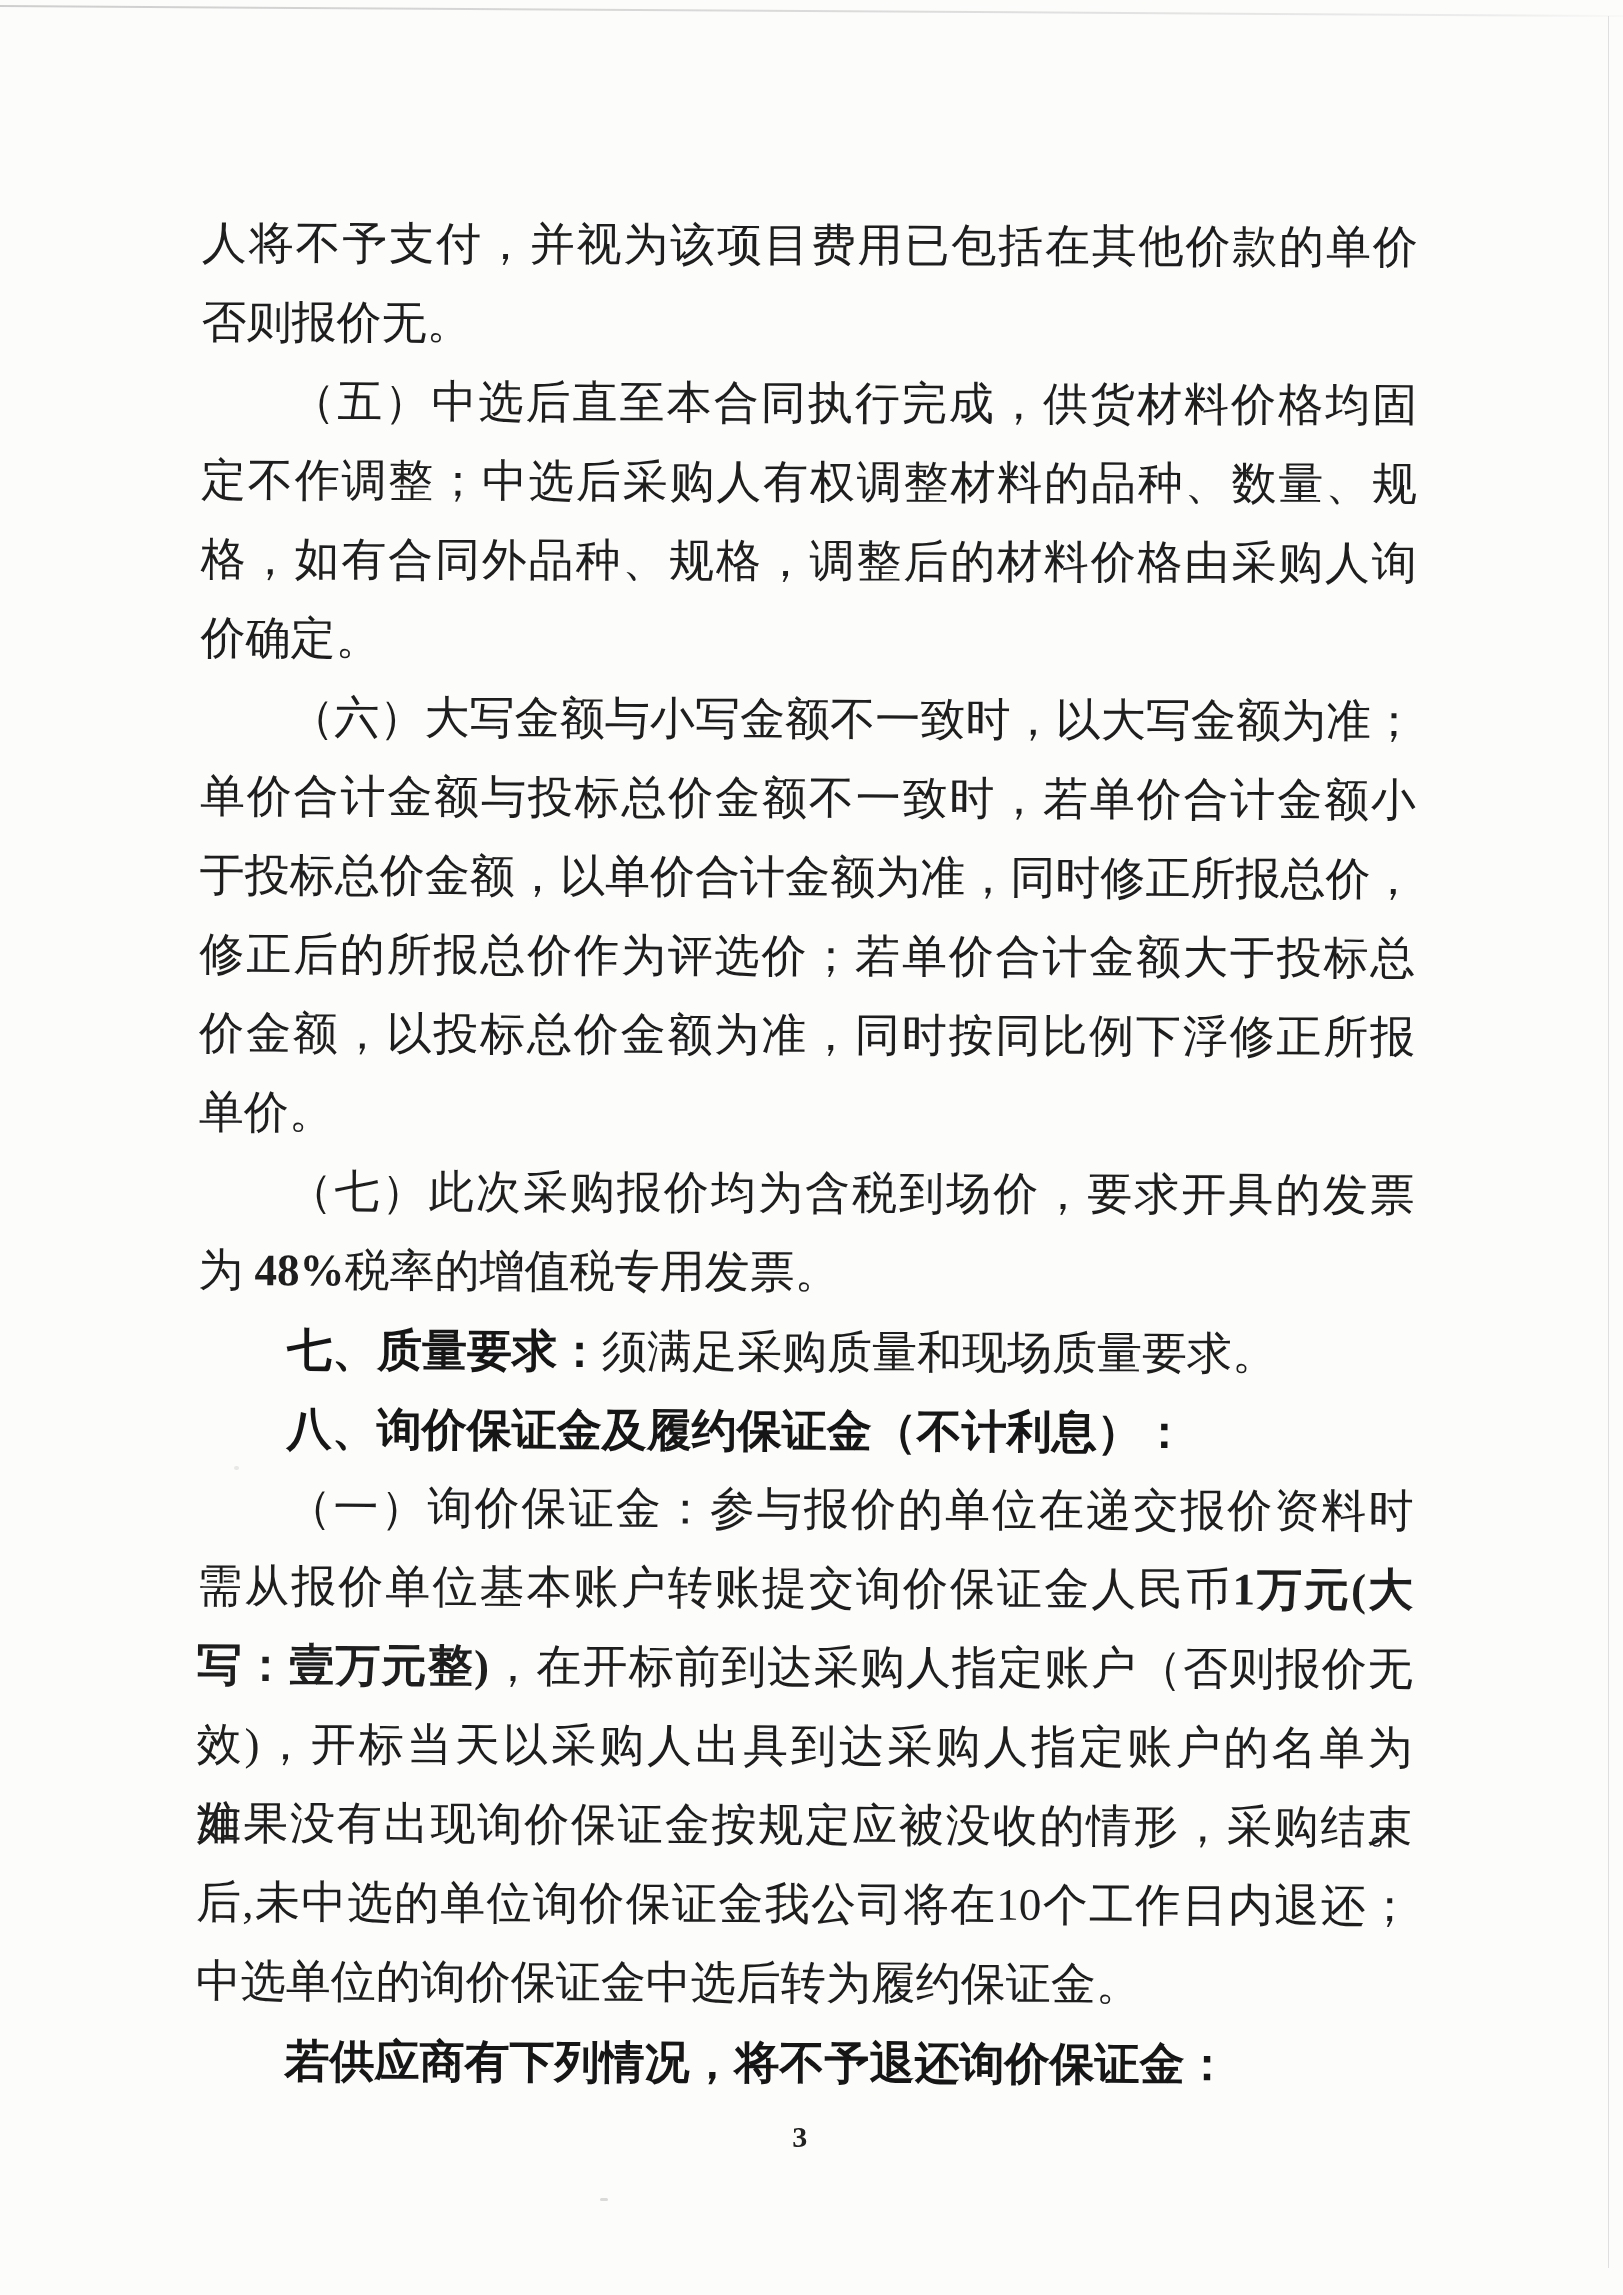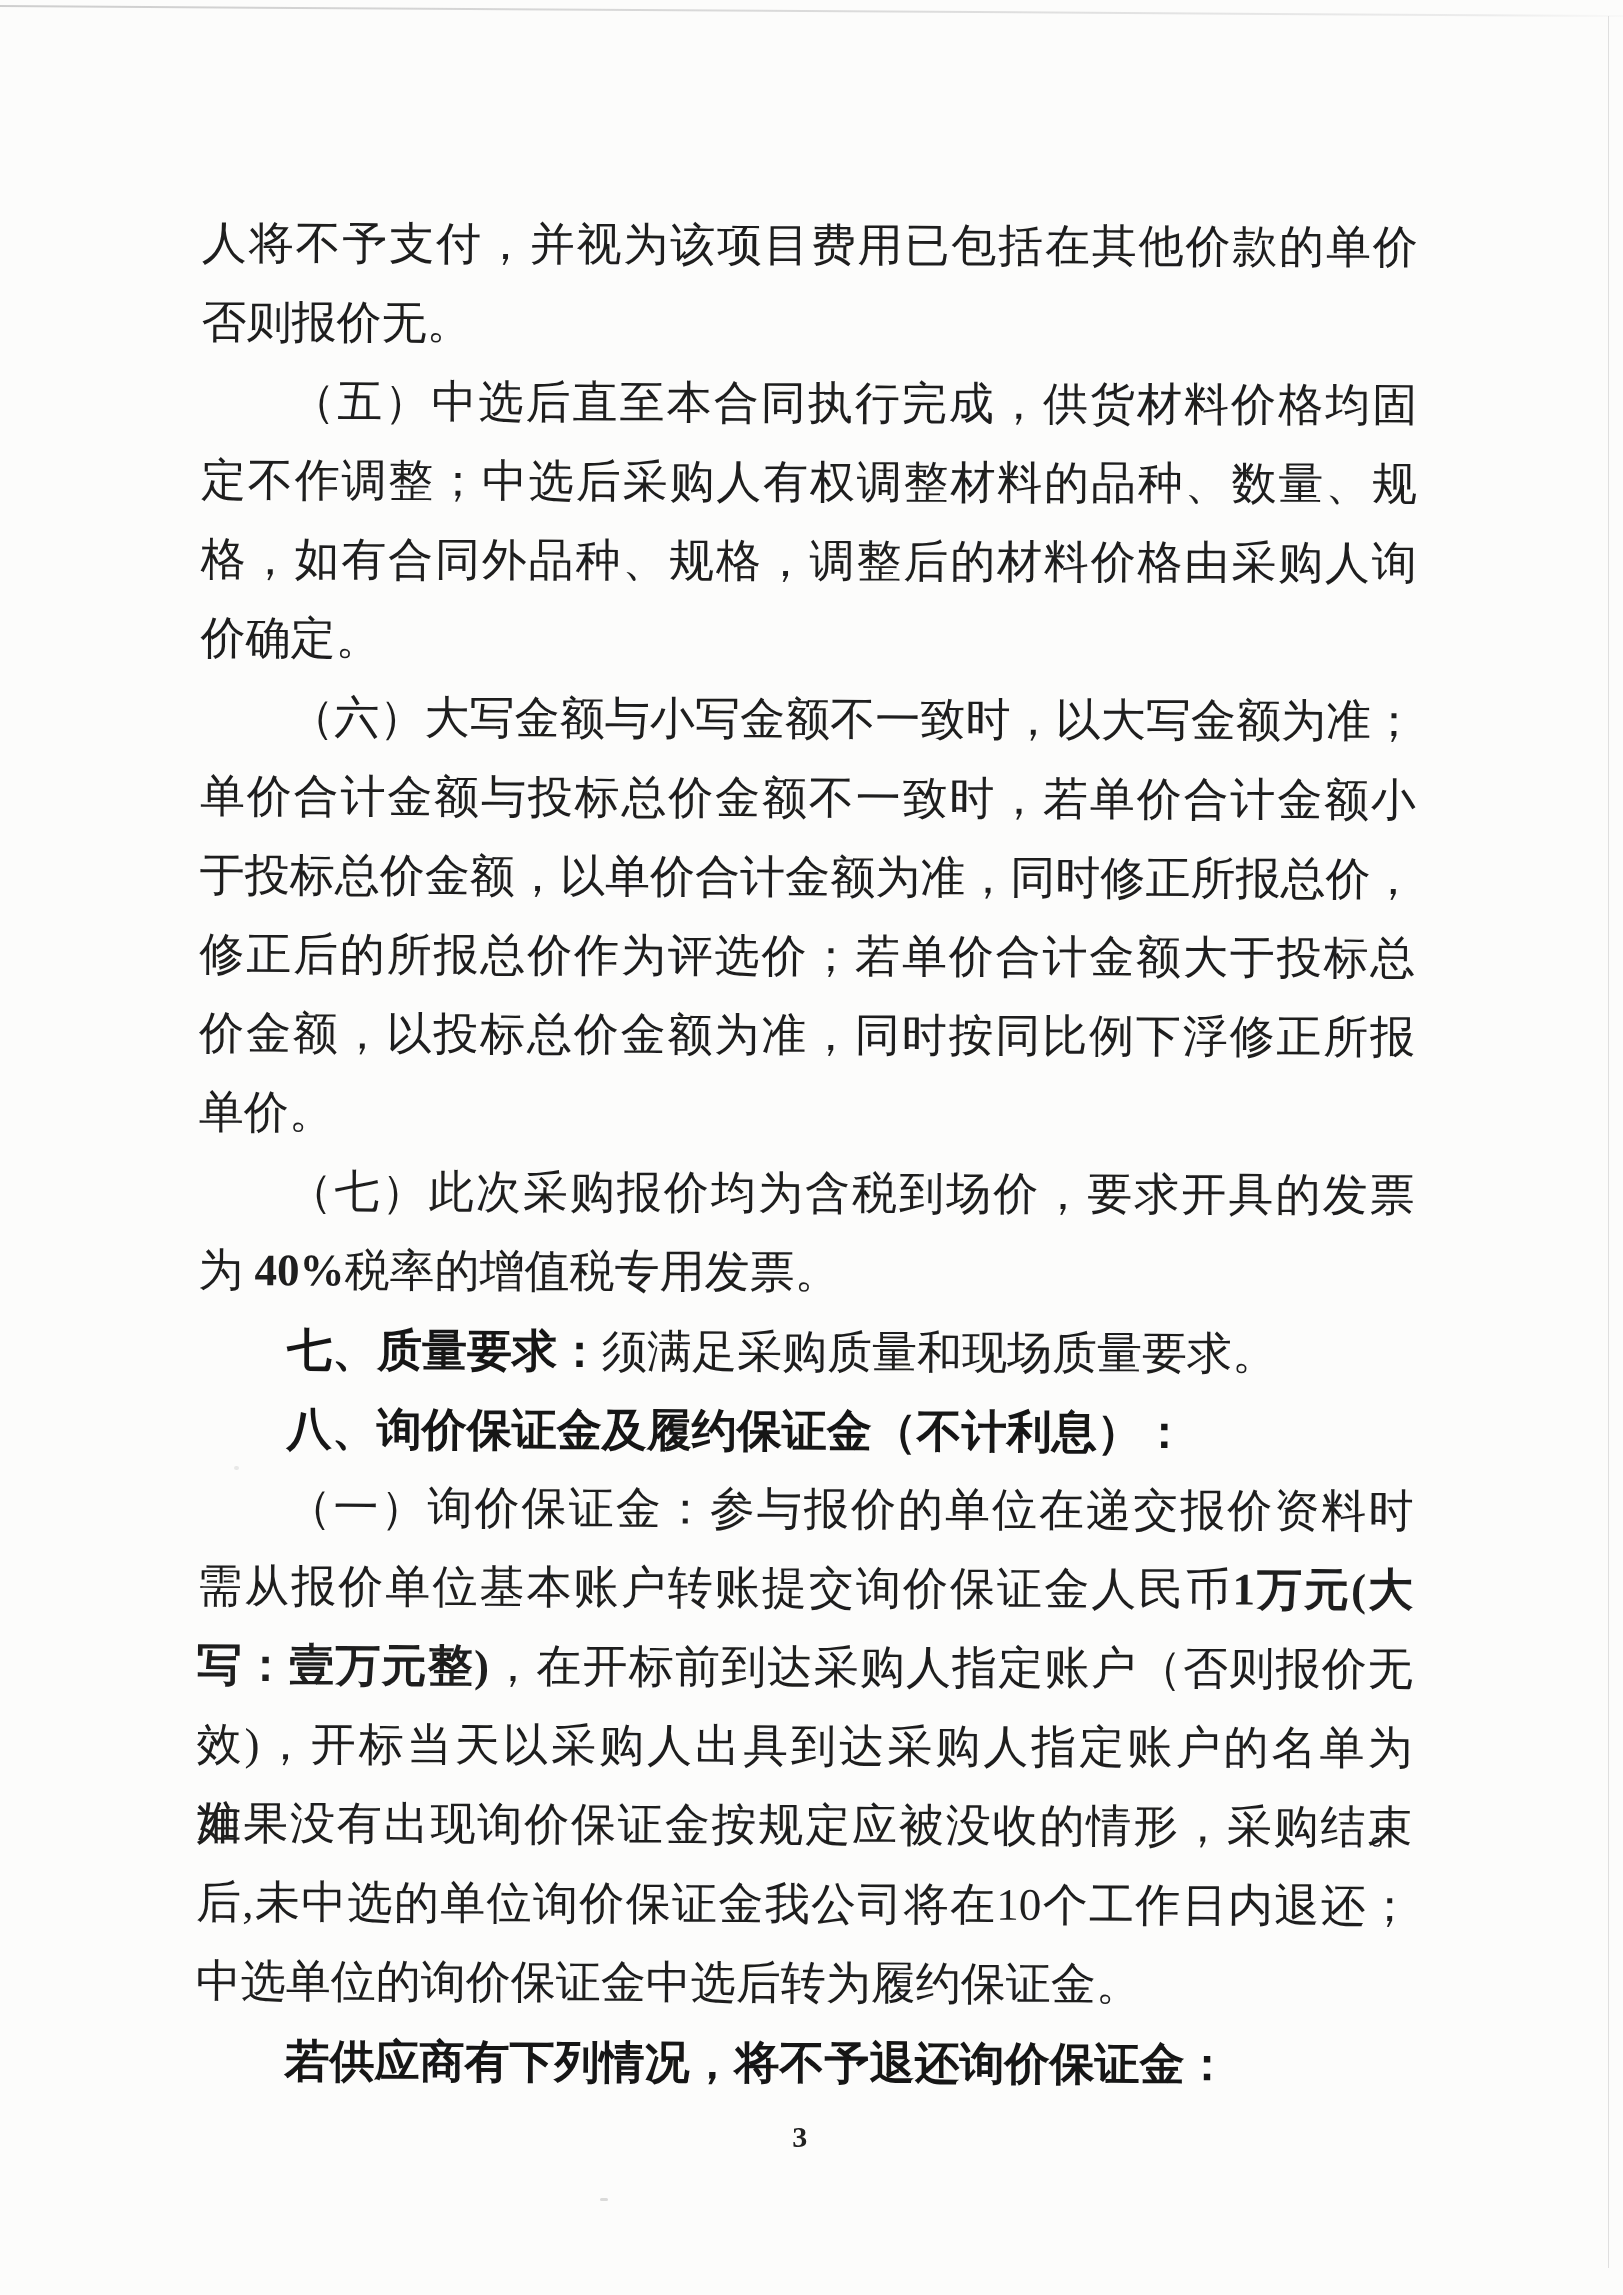--- a/index.html
+++ b/index.html
@@ -123,21 +123,21 @@
       <div class="line justify"><span class="seg">定不作调整；中选后采购人有权调整材料的品种、数量、规</span></div>
       <div class="line justify"><span class="seg">格，如有合同外品种、规格，调整后的材料价格由采购人询</span></div>
       <div class="line"><span class="seg">价确定。</span></div>
       <div class="line indent justify"><span class="seg">（六）大写金额与小写金额不一致时，以大写金额为准；</span></div>
       <div class="line justify"><span class="seg">单价合计金额与投标总价金额不一致时，若单价合计金额小</span></div>
       <div class="line justify"><span class="seg">于投标总价金额，以单价合计金额为准，同时修正所报总价，</span></div>
       <div class="line justify"><span class="seg">修正后的所报总价作为评选价；若单价合计金额大于投标总</span></div>
       <div class="line justify"><span class="seg">价金额，以投标总价金额为准，同时按同比例下浮修正所报</span></div>
       <div class="line"><span class="seg">单价。</span></div>
       <div class="line indent justify"><span class="seg">（七）此次采购报价均为含税到场价，要求开具的发票</span></div>
-      <div class="line"><span class="seg">为 </span><span class="seg bold">40%</span><span class="seg">税率的增值税专用发票。</span></div>
+      <div class="line"><span class="seg">为 </span><span class="seg bold">48%</span><span class="seg">税率的增值税专用发票。</span></div>
       <div class="line indent"><span class="seg hei">七、质量要求：</span><span class="seg">须满足采购质量和现场质量要求。</span></div>
       <div class="line indent"><span class="seg hei">八、询价保证金及履约保证金（不计利息）：</span></div>
       <div class="line indent justify"><span class="seg">（一）询价保证金：参与报价的单位在递交报价资料时</span></div>
       <div class="line justify"><span class="seg">需从报价单位基本账户转账提交询价保证金人民币</span><span class="seg bold">1万元(大</span></div>
       <div class="line justify"><span class="seg bold">写：壹万元整)</span><span class="seg">，在开标前到达采购人指定账户（否则报价无</span></div>
       <div class="line justify"><span class="seg">效)，开标当天以采购人出具到达采购人指定账户的名单为准。</span></div>
       <div class="line justify"><span class="seg">如果没有出现询价保证金按规定应被没收的情形，采购结束</span></div>
       <div class="line justify"><span class="seg">后,未中选的单位询价保证金我公司将在10个工作日内退还；</span></div>
       <div class="line"><span class="seg">中选单位的询价保证金中选后转为履约保证金。</span></div>
       <div class="line indent"><span class="seg hei">若供应商有下列情况，将不予退还询价保证金：</span></div>

